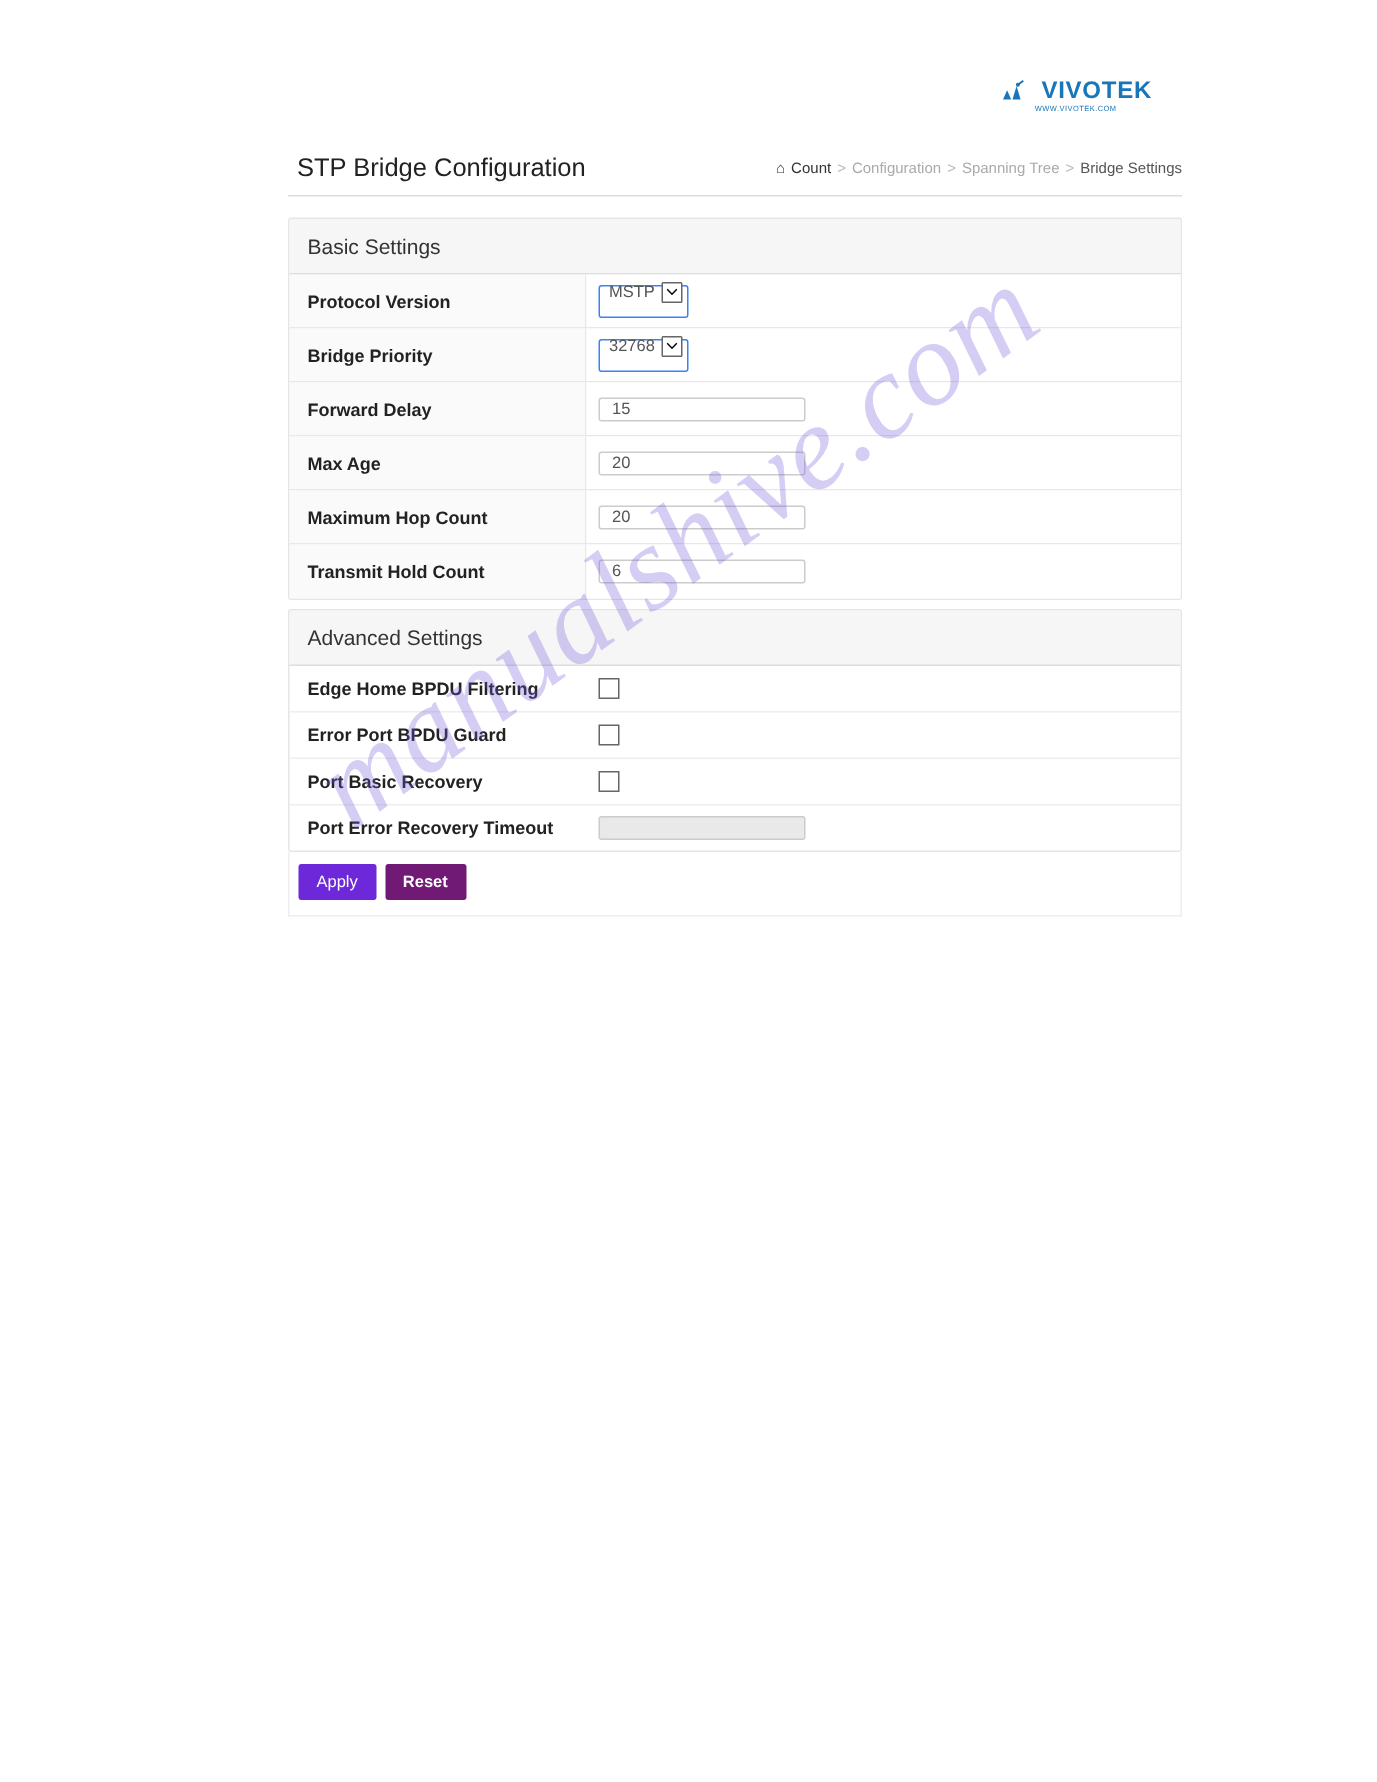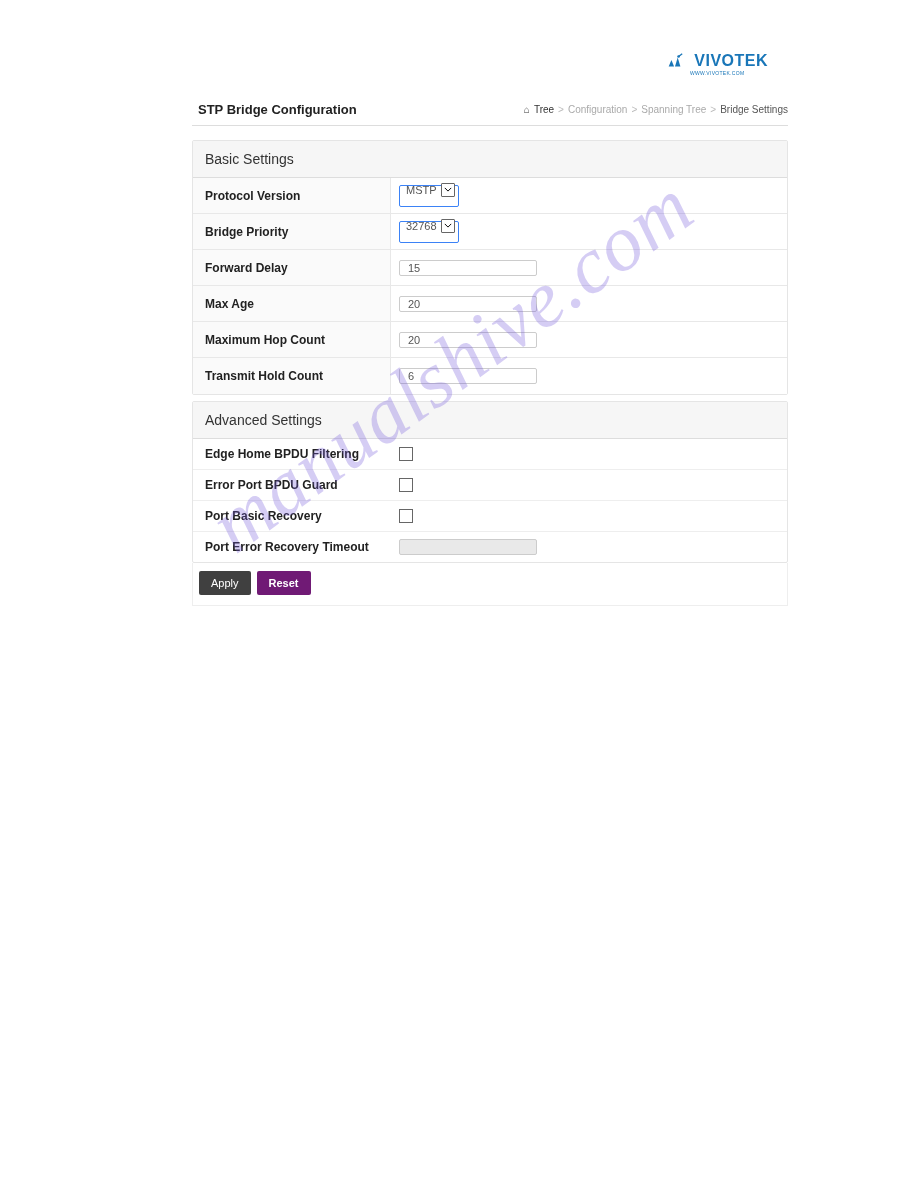--- a/index.html
+++ b/index.html
@@ -55,22 +55,22 @@
       width: 596px;
     }
     .header-row {
       display: flex;
       justify-content: space-between;
       align-items: center;
       padding: 6px 0 8px 6px;
       border-bottom: 1px solid #ddd;
     }
     .page-title {
-      font-size: 13px;
-      font-weight: 700;
+      font-size: 17px;
+      font-weight: 400;
       color: #222;
     }
     .breadcrumb {
       font-size: 10px;
       display: flex;
       align-items: center;
       gap: 4px;
     }
     .breadcrumb .home-icon {
       color: #333;
@@ -209,21 +209,21 @@
     }
     .btn {
       font-size: 11px;
       padding: 6px 12px;
       border: none;
       color: #fff;
       border-radius: 2px;
       cursor: pointer;
     }
     .btn-apply {
-      background: #404040;
+      background: #6d28d9;
     }
     .btn-reset {
       background: #701a75;
       font-weight: bold;
     }
     .watermark {
       position: absolute;
       top: 320px;
       left: 165px;
       font-size: 80px;
@@ -258,21 +258,21 @@
     <span class="logo-text">VIVOTEK</span>
   </div>
   <div class="logo-sub">WWW.VIVOTEK.COM</div>
 </div>
 
 <div class="container">
   <div class="header-row">
     <div class="page-title">STP Bridge Configuration</div>
     <div class="breadcrumb">
       <span class="home-icon">⌂</span>
-      <span class="home-label">Tree</span>
+      <span class="home-label">Count</span>
       <span class="sep">&gt;</span>
       <span class="crumb">Configuration</span>
       <span class="sep">&gt;</span>
       <span class="crumb">Spanning Tree</span>
       <span class="sep">&gt;</span>
       <span class="crumb active">Bridge Settings</span>
     </div>
   </div>
 
   <div class="section">

